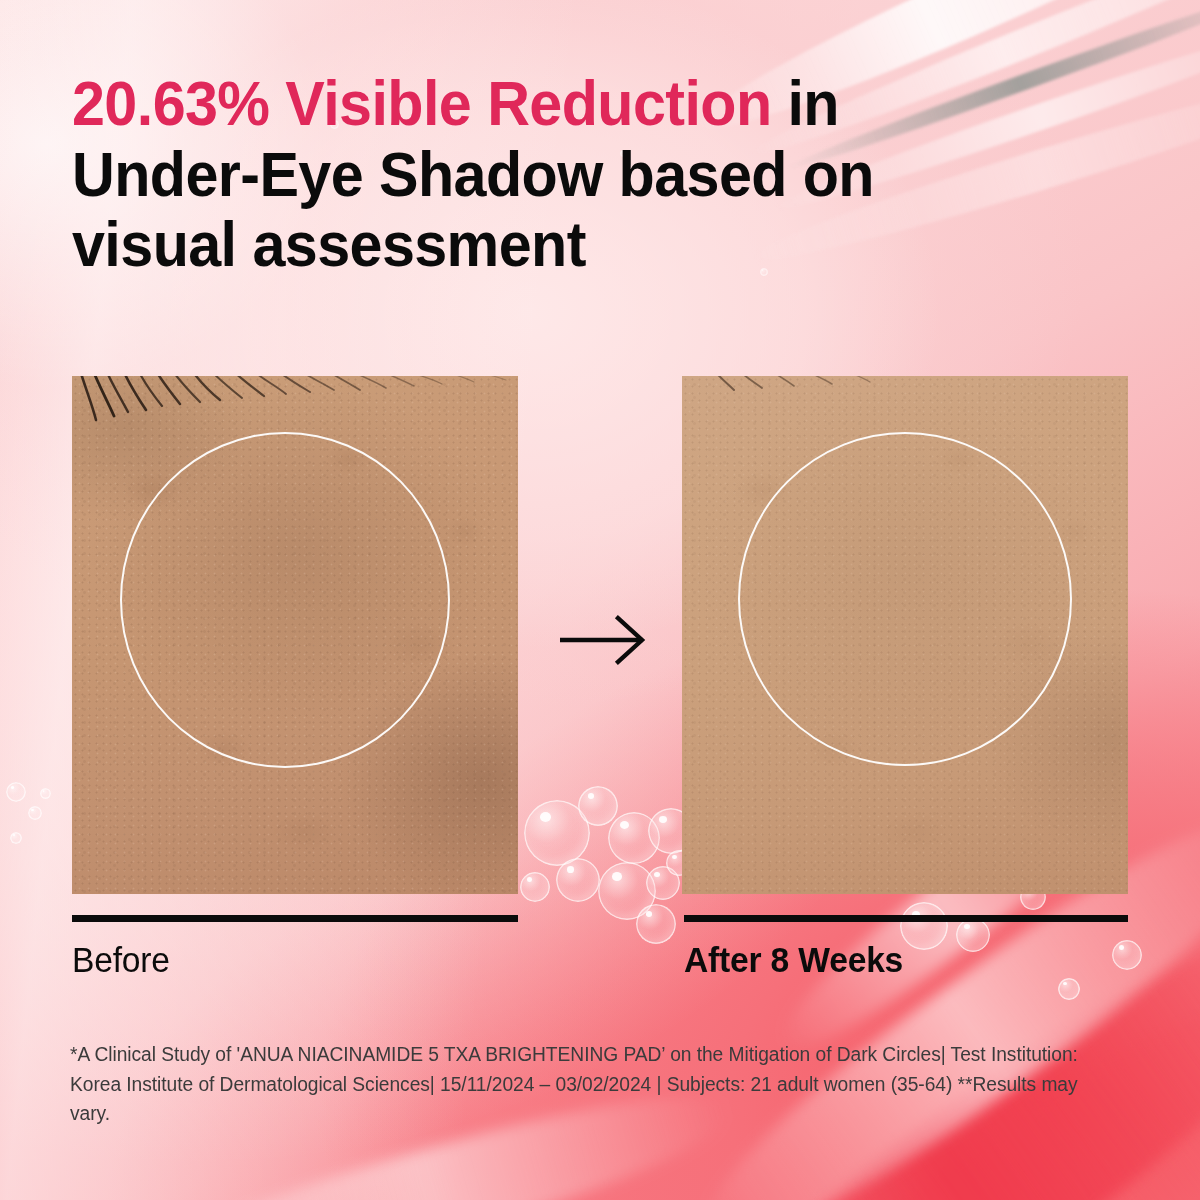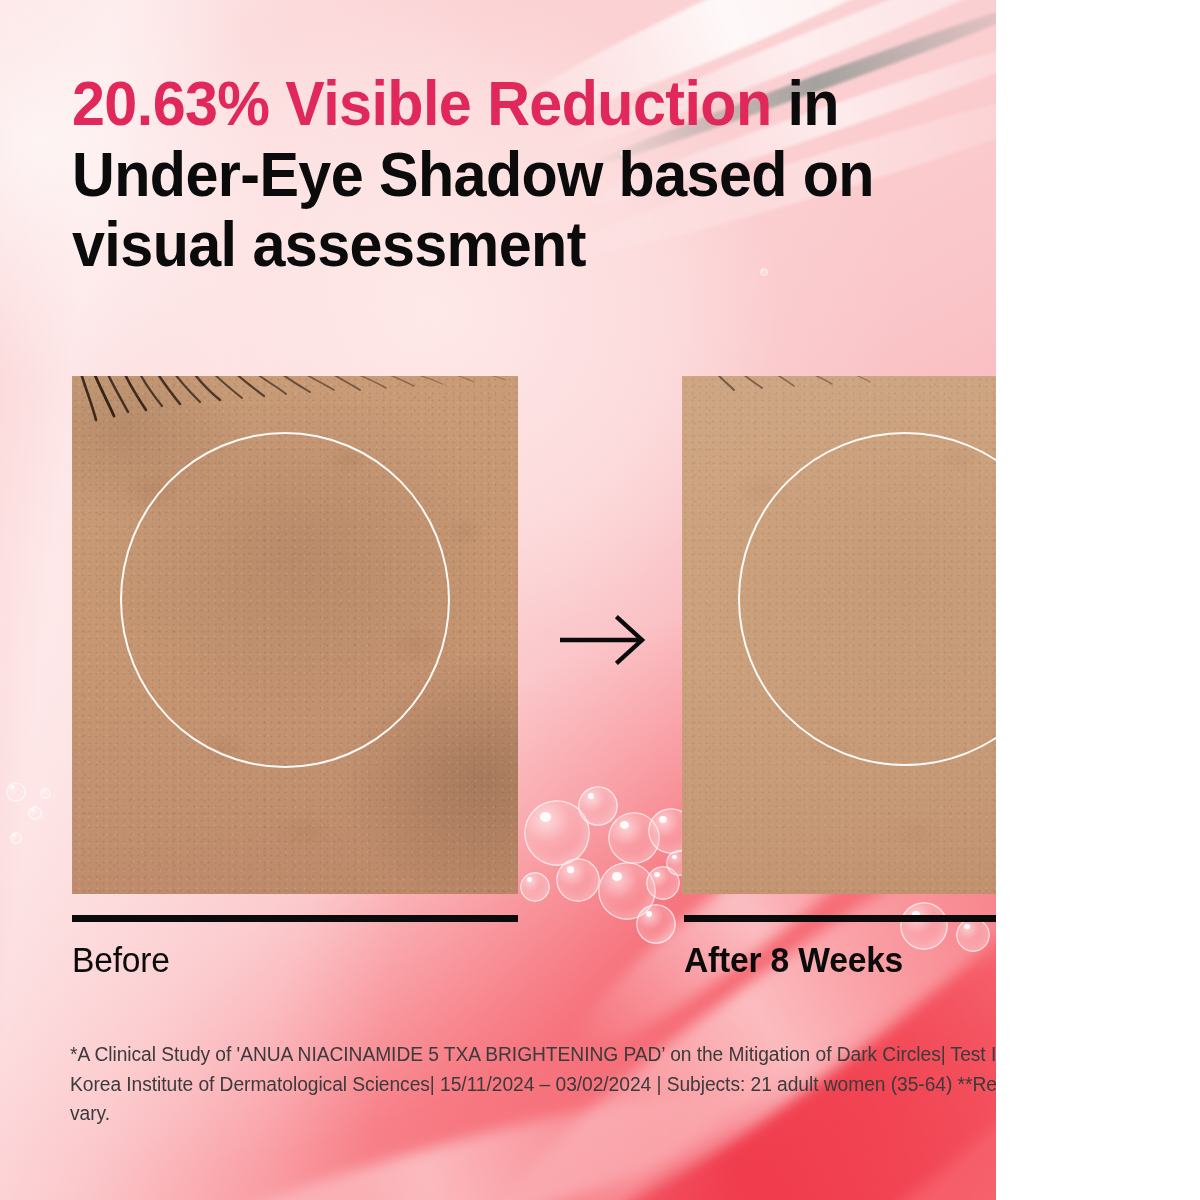--- a/index.html
+++ b/index.html
@@ -7,21 +7,21 @@
 
   html, body {
     width:1200px; height:1200px;
     font-family:"Liberation Sans", sans-serif;
     overflow:hidden;
   }
 
   
   #stage {
     position:relative;
-    width:996px; height:1200px;
+    width:1200px; height:1200px;
     background:#86efac;
     overflow:hidden;
   }
 
   
   .bg { position:absolute; inset:0; pointer-events:none; }
 
   .bg-base {
     background:
       radial-gradient(ellipse 70% 52% at 40% 22%,  #fbd3d4 0%, #fbcfd1 40%, rgba(250,192,194,0) 72%),

